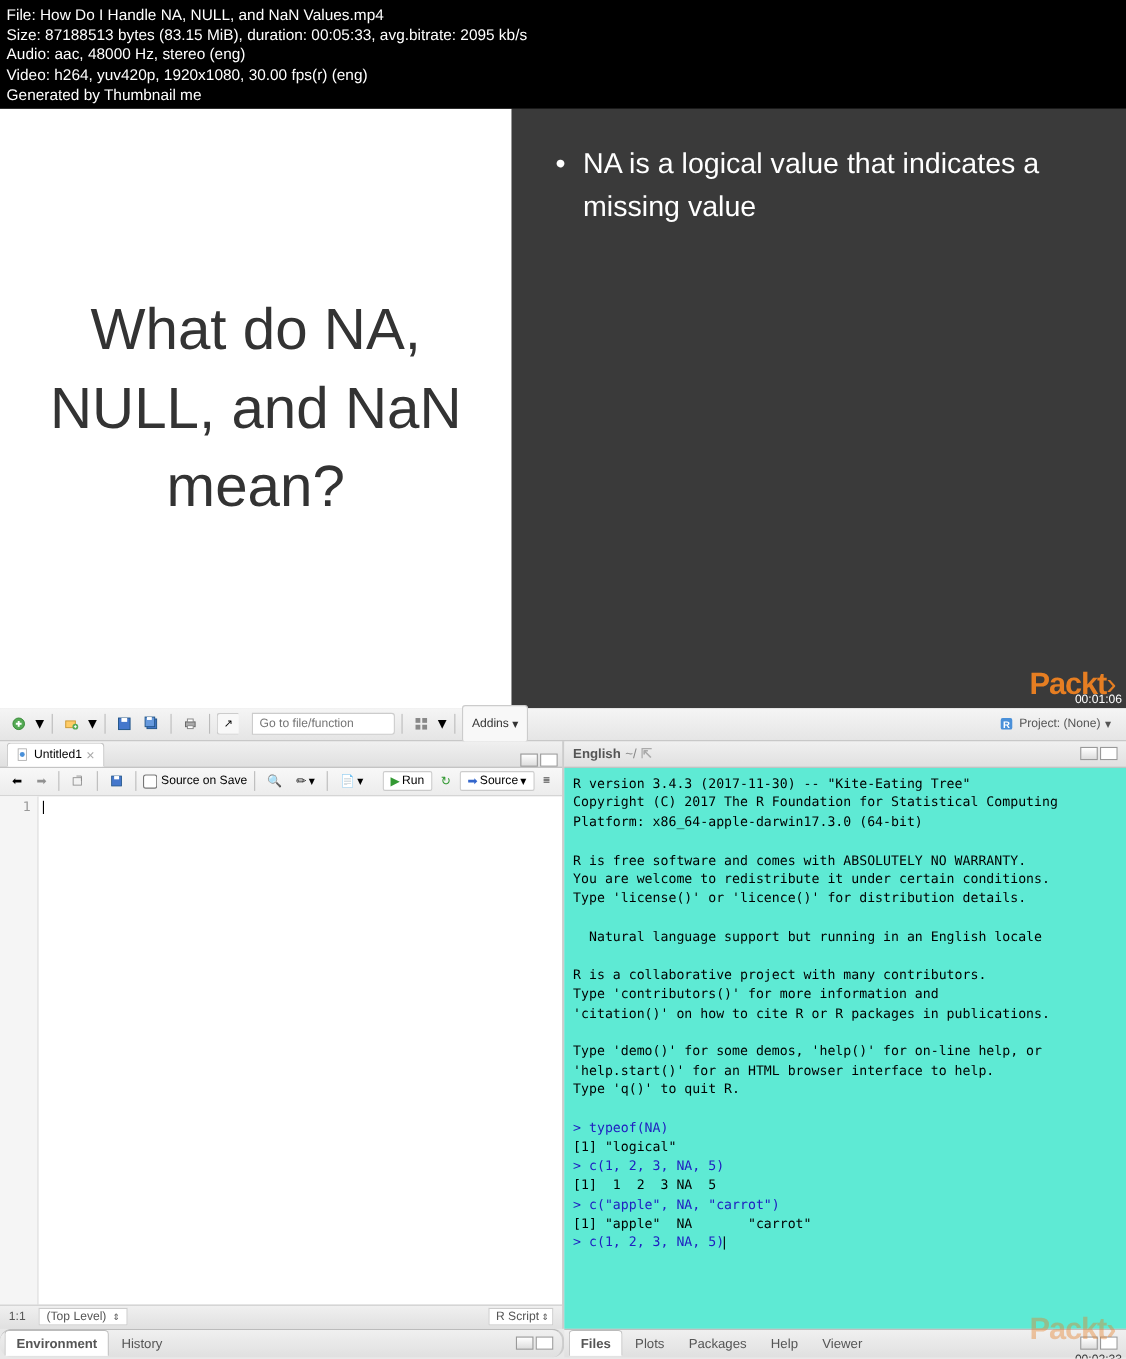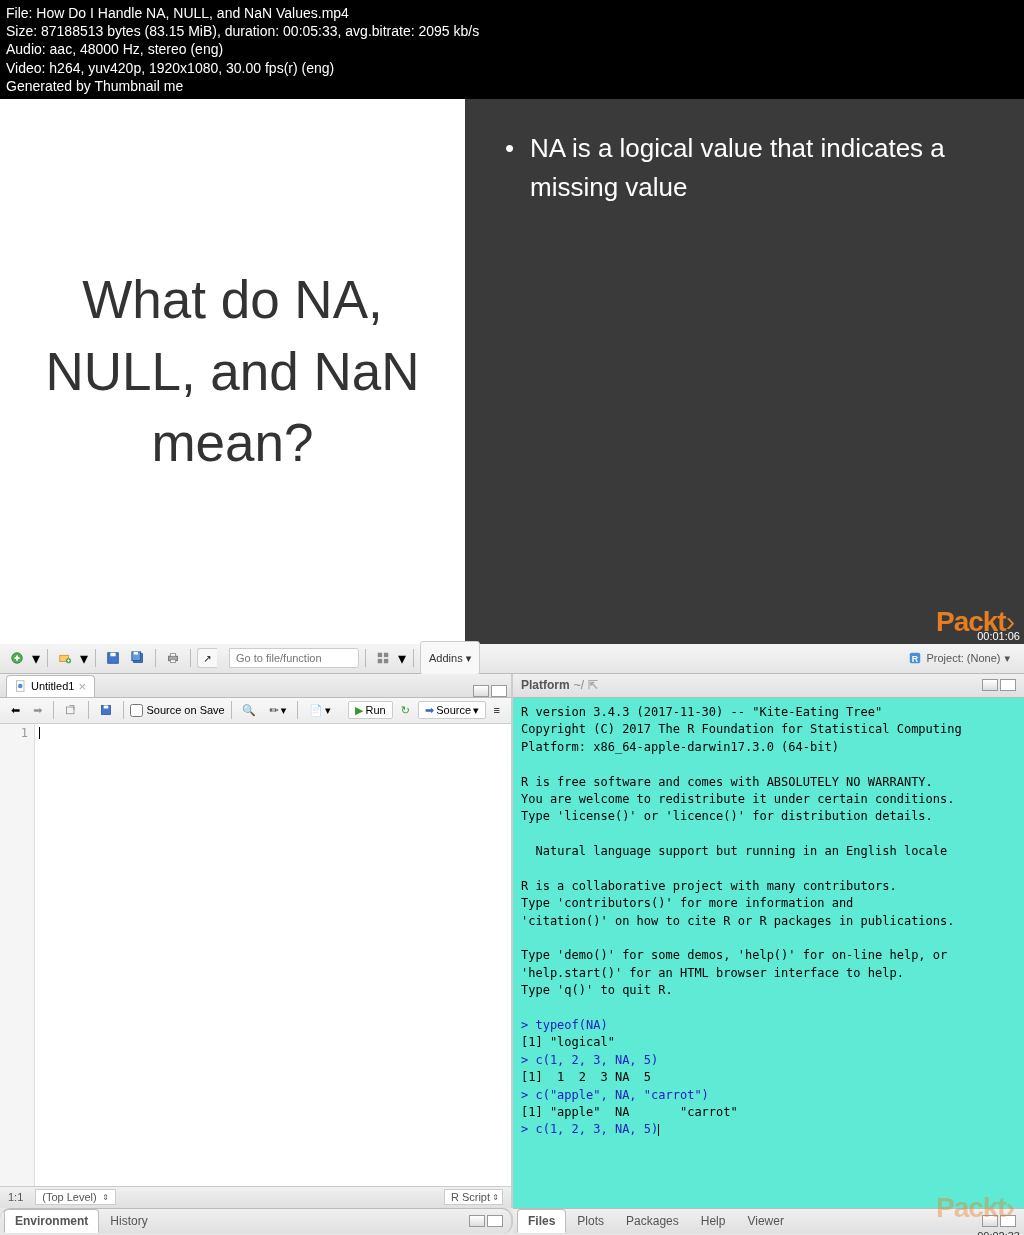--- a/index.html
+++ b/index.html
@@ -235,21 +235,21 @@
           </span>
         <span class="langsel">
             <span>R Script</span>
             <span style="position:absolute;right:3px;font-size:8px;">⇕</span>
           </span>
       </div>
     </div>
 
     <div class="pane-right">
       <div class="console-header">
-        <span>Platform</span>
+        <span>English</span>
         <span class="path">~/</span>
         <span style="margin-left:4px;color:#aaa;cursor:pointer;">⇱</span>
         <div class="pane-ctrl" style="position:absolute;right:4px;">
           <span style="background:linear-gradient(#fff,#ddd);"></span>
           <span></span>
         </div>
       </div>
       <div class="console-body"><span class="out">R version 3.4.3 (2017-11-30) -- "Kite-Eating Tree"
 Copyright (C) 2017 The R Foundation for Statistical Computing
 Platform: x86_64-apple-darwin17.3.0 (64-bit)

